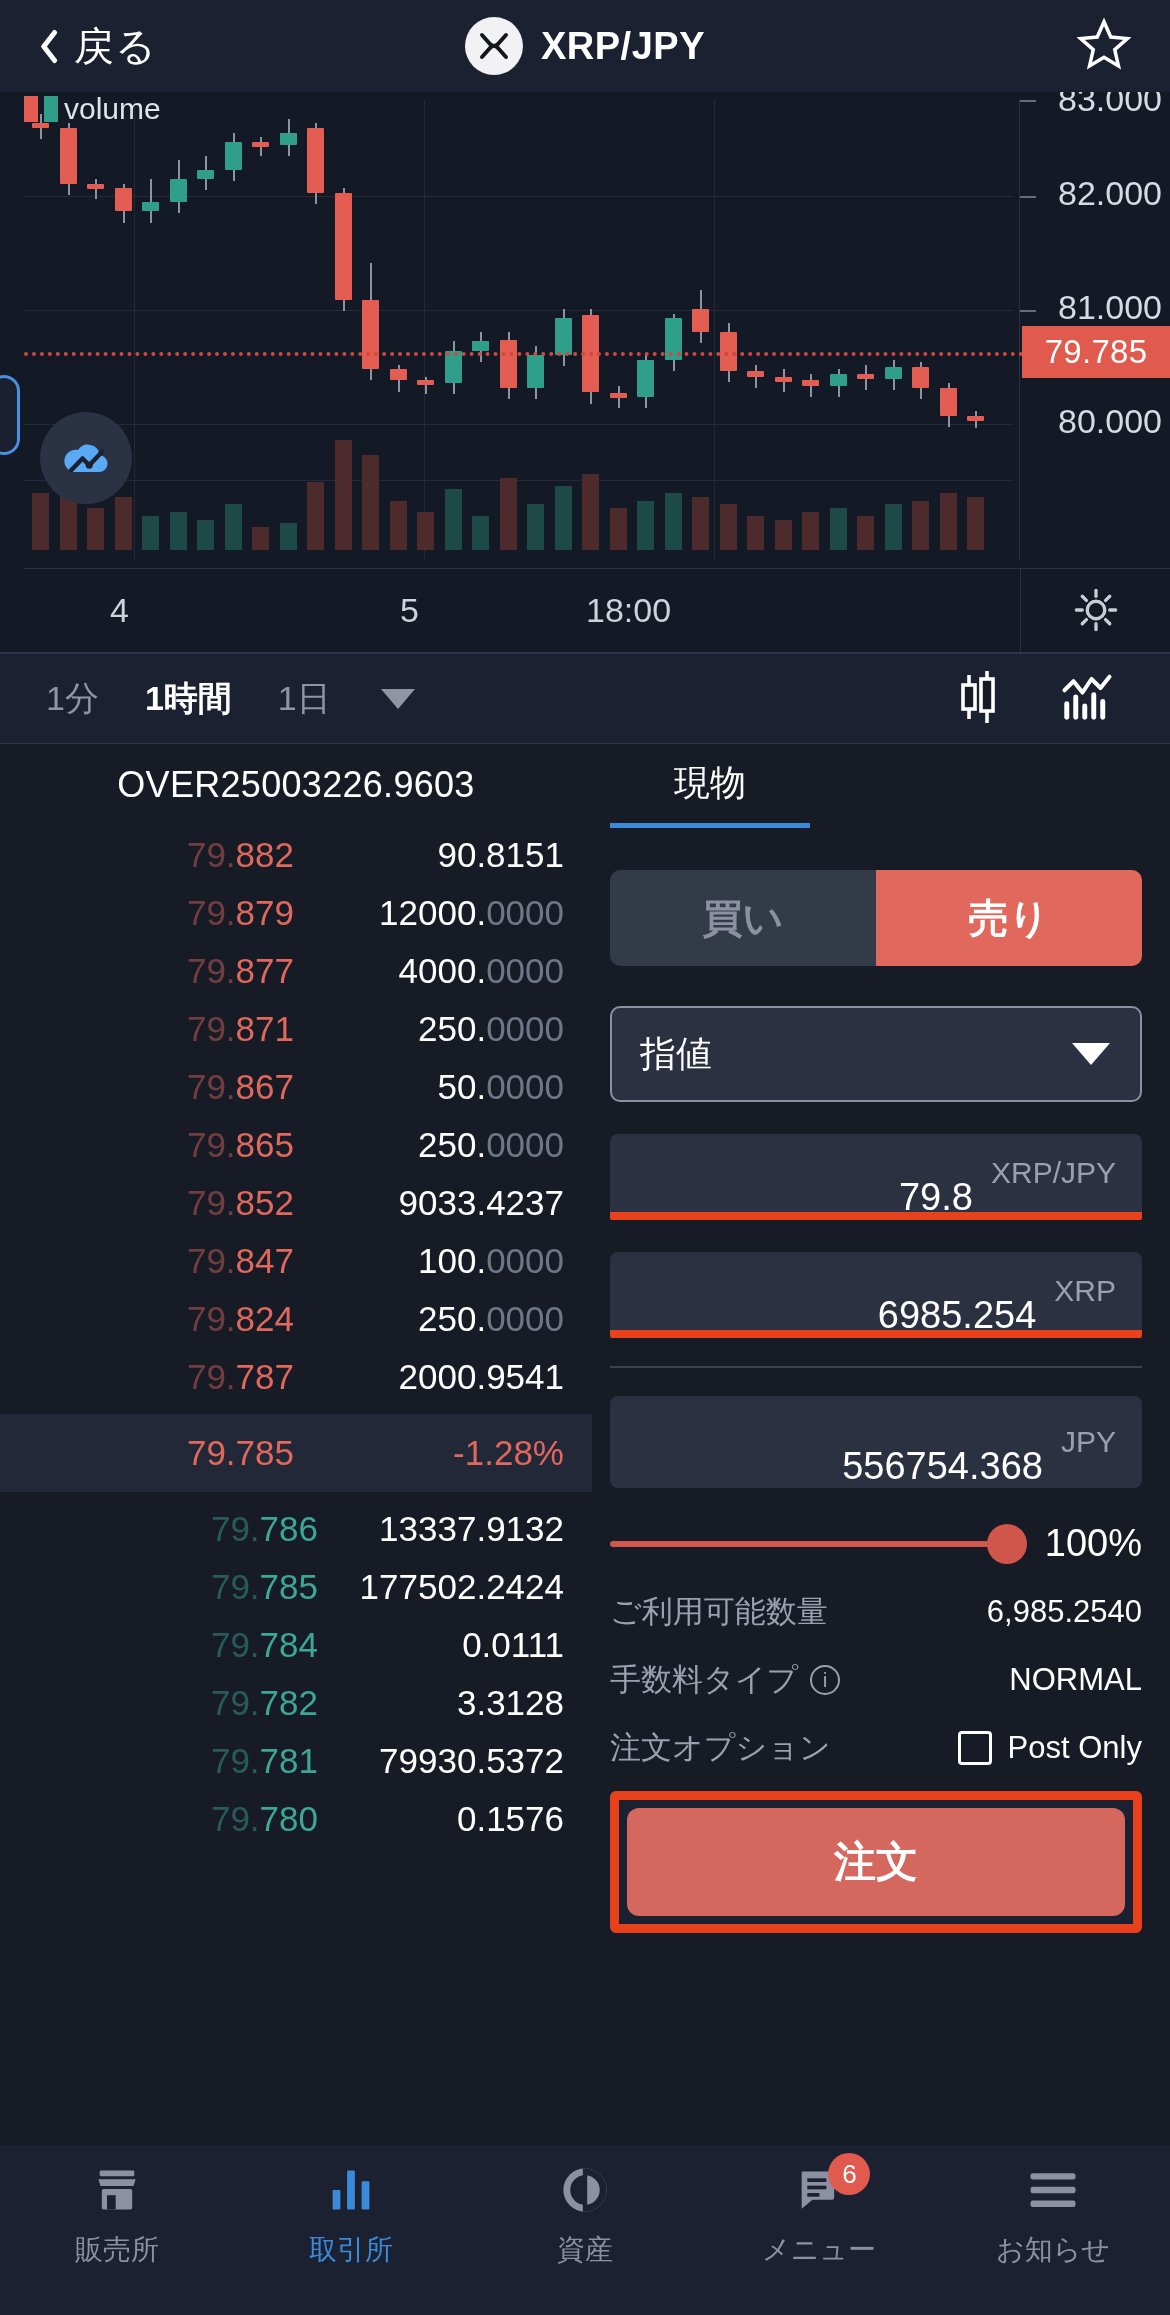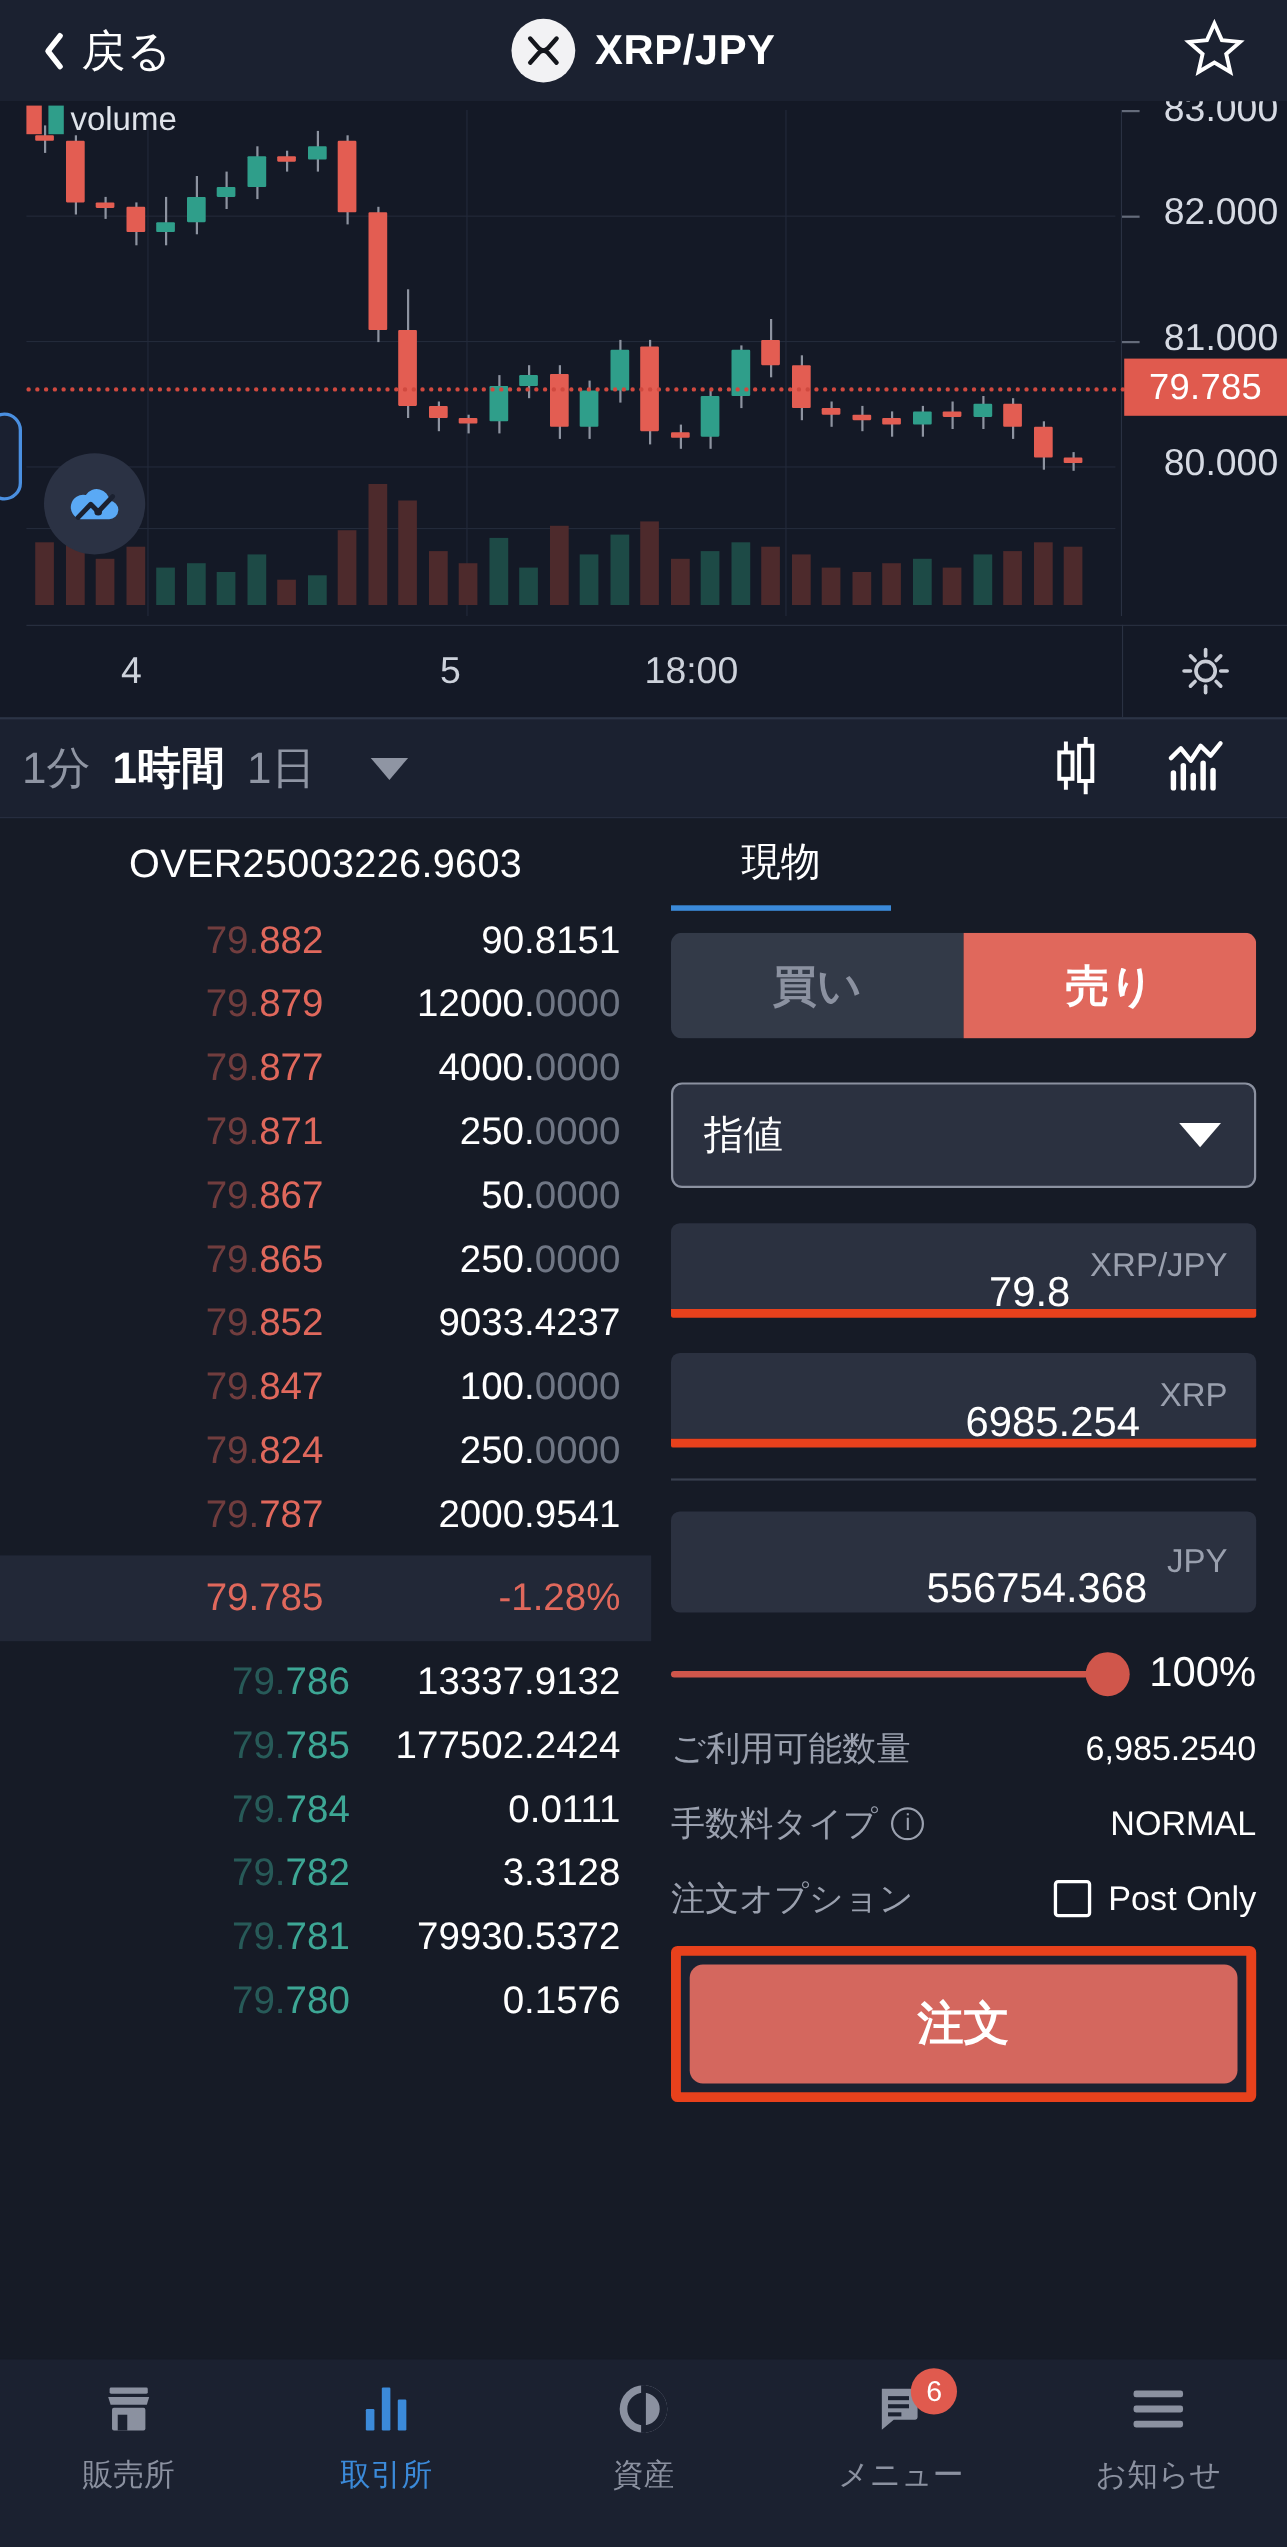--- a/index.html
+++ b/index.html
@@ -106,21 +106,21 @@
     position: absolute; left: -12px; top: 283px; width: 32px; height: 80px;
     border: 3px solid #4a8fe0; border-radius: 20px; background: #1a2030;
   }
 
   
   .tf-bar {
     position: absolute; top: 652px; left: 0; width: 1170px; height: 92px;
     background: #1b2130; border-top: 2px solid #2c3446; border-bottom: 1px solid #2c3446;
     display: flex; align-items: center;
   }
-  .tf { font-size: 40px; color: #8f95a3; margin-left: 20px; }
+  .tf { font-size: 34px; color: #8f95a3; margin-left: 46px; }
   .tf.active { color: #ffffff; font-weight: bold; }
   .tf-caret {
     margin-left: 50px; width: 0; height: 0;
     border-left: 17px solid transparent; border-right: 17px solid transparent;
     border-top: 20px solid #8f95a3;
   }
   .tf-icons { margin-left: auto; display: flex; align-items: center; gap: 56px; margin-right: 56px; }
 
   
   .body-wrap {
@@ -150,21 +150,21 @@
 
   .orderpanel { flex: 1; position: relative; padding: 0 28px 0 18px; }
   .tabs { display: flex; height: 84px; }
   .tab {
     width: 200px; display: flex; align-items: center; justify-content: center;
     font-size: 36px; color: #ffffff; border-bottom: 5px solid #3b8ad9;
   }
   .tabs-rest { flex: 1; border-bottom: 0px solid transparent; }
 
   .side-toggle {
-    margin-top: 20px; height: 96px; display: flex;
+    margin-top: 42px; height: 96px; display: flex;
     border-radius: 10px; overflow: hidden;
   }
   .side-btn {
     flex: 1; display: flex; align-items: center; justify-content: center;
     font-size: 40px; font-weight: bold;
   }
   .side-btn.buy { background: #333a48; color: #8b91a0; }
   .side-btn.sell { background: #e0685c; color: #ffffff; }
 
   .select-box {

